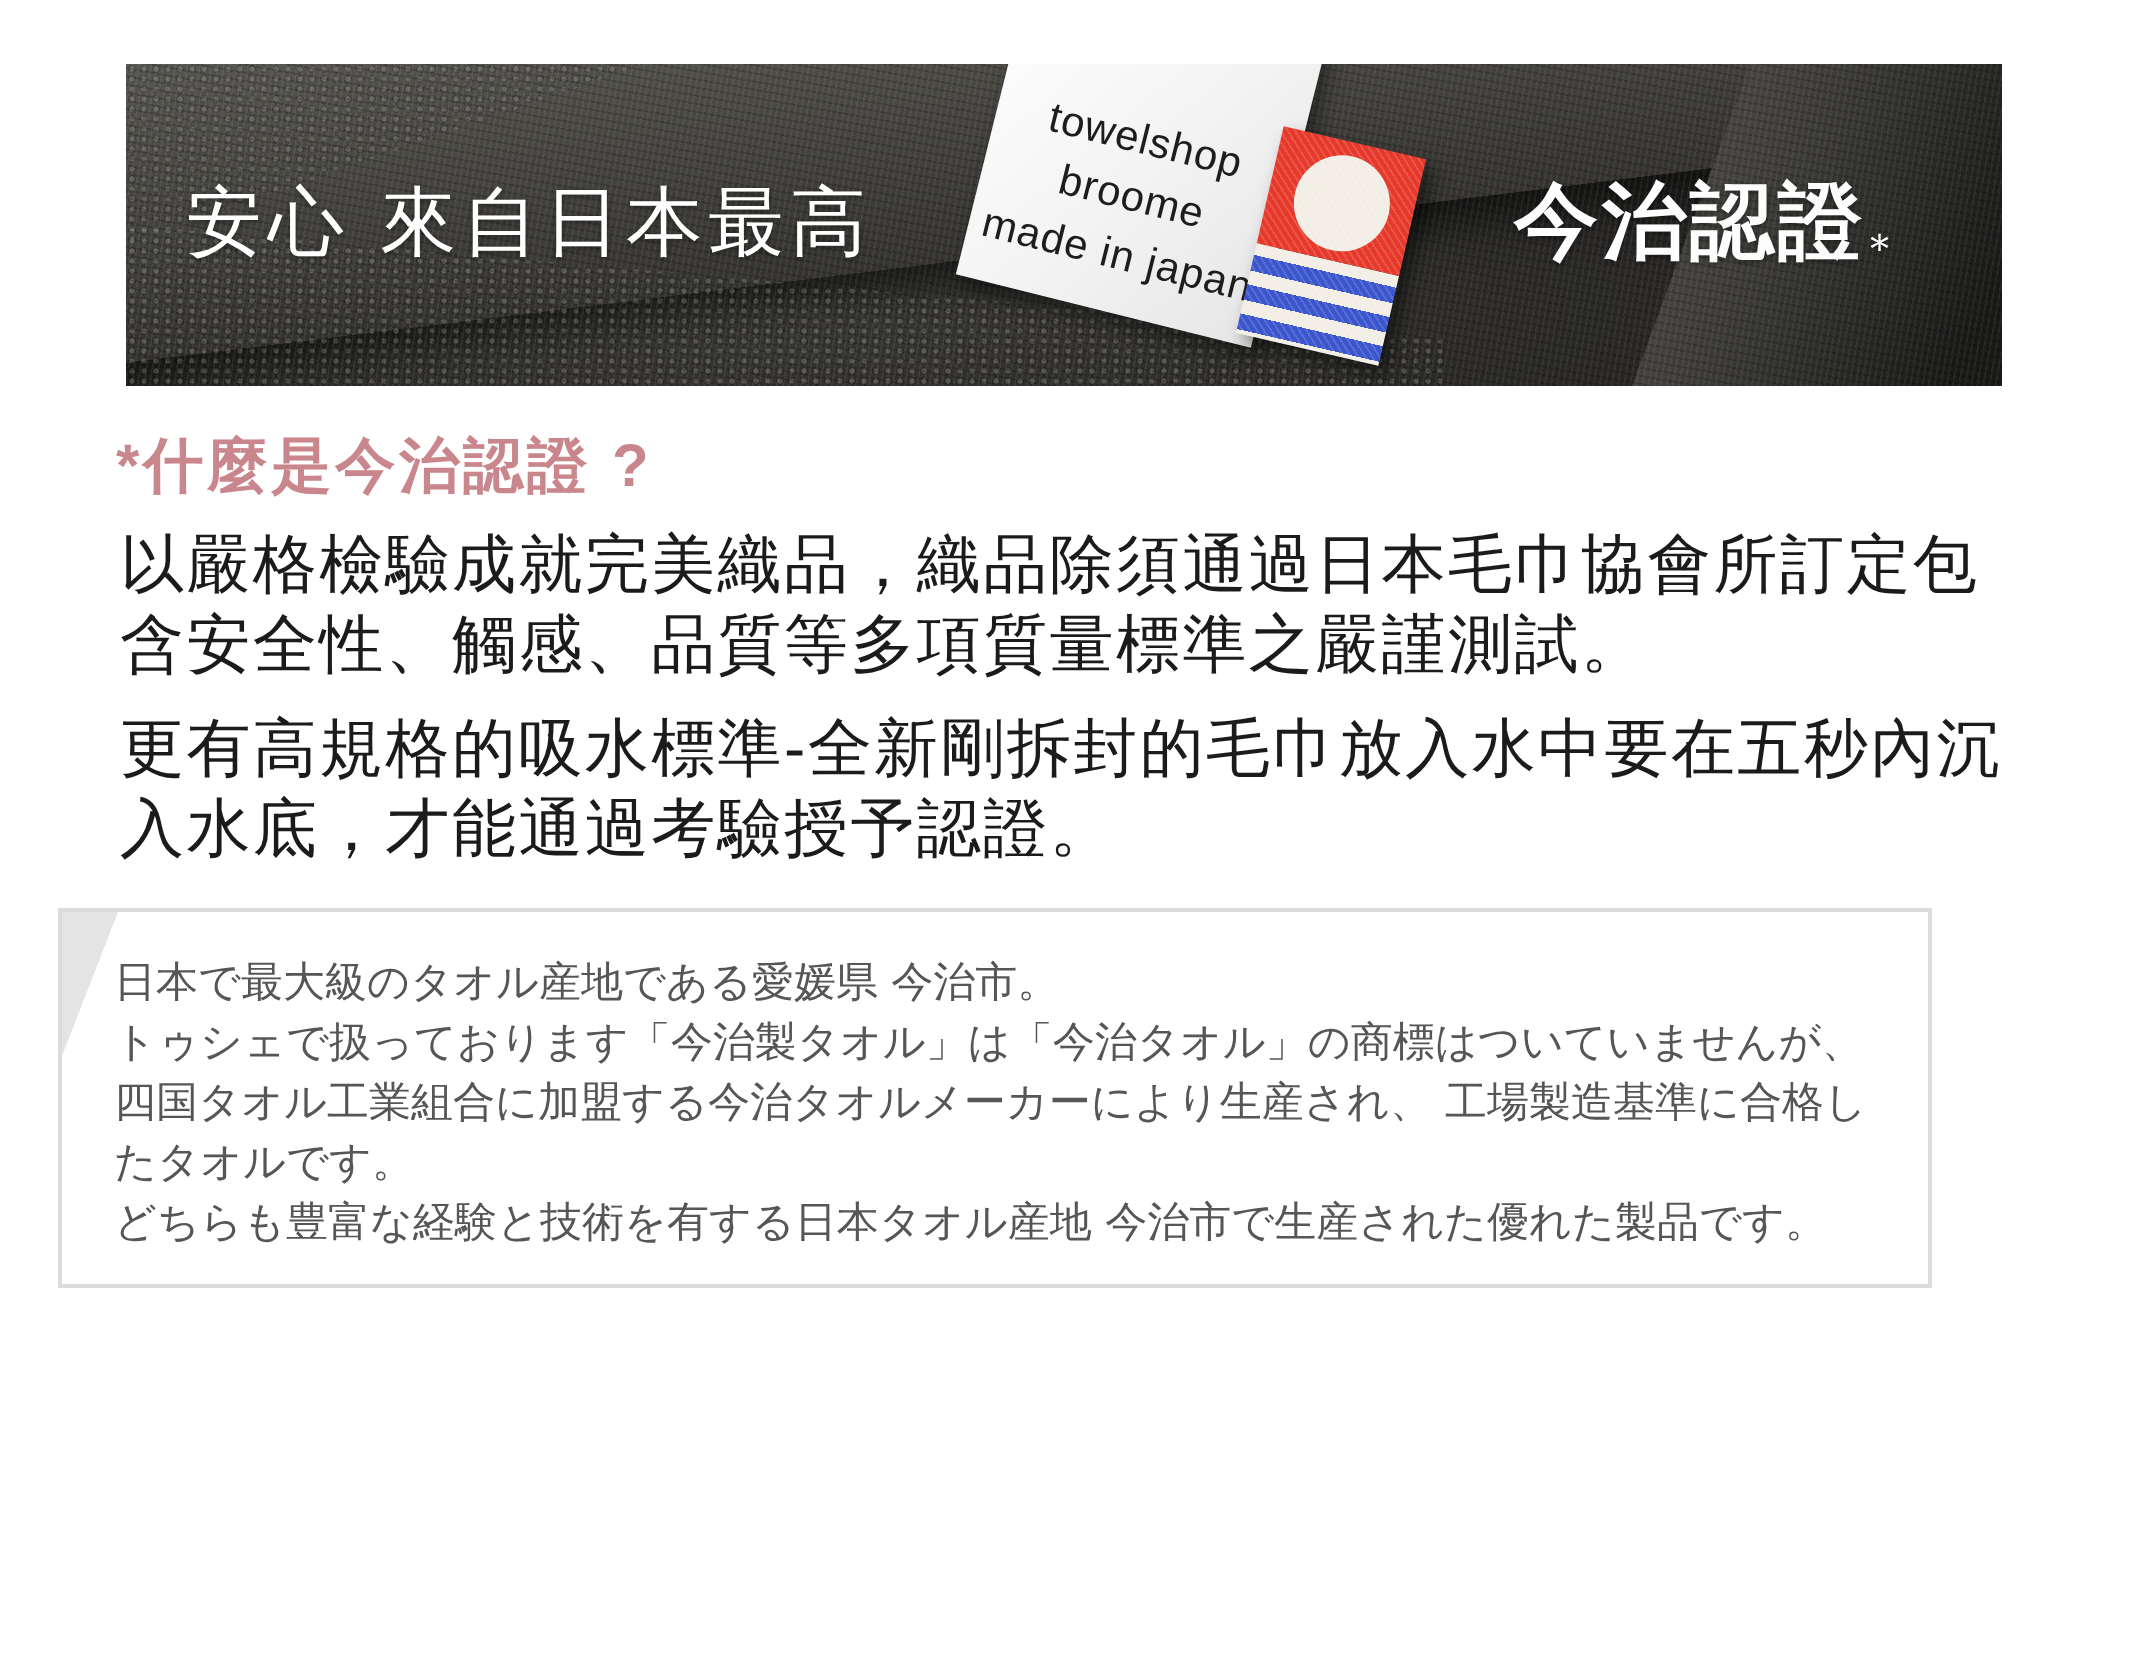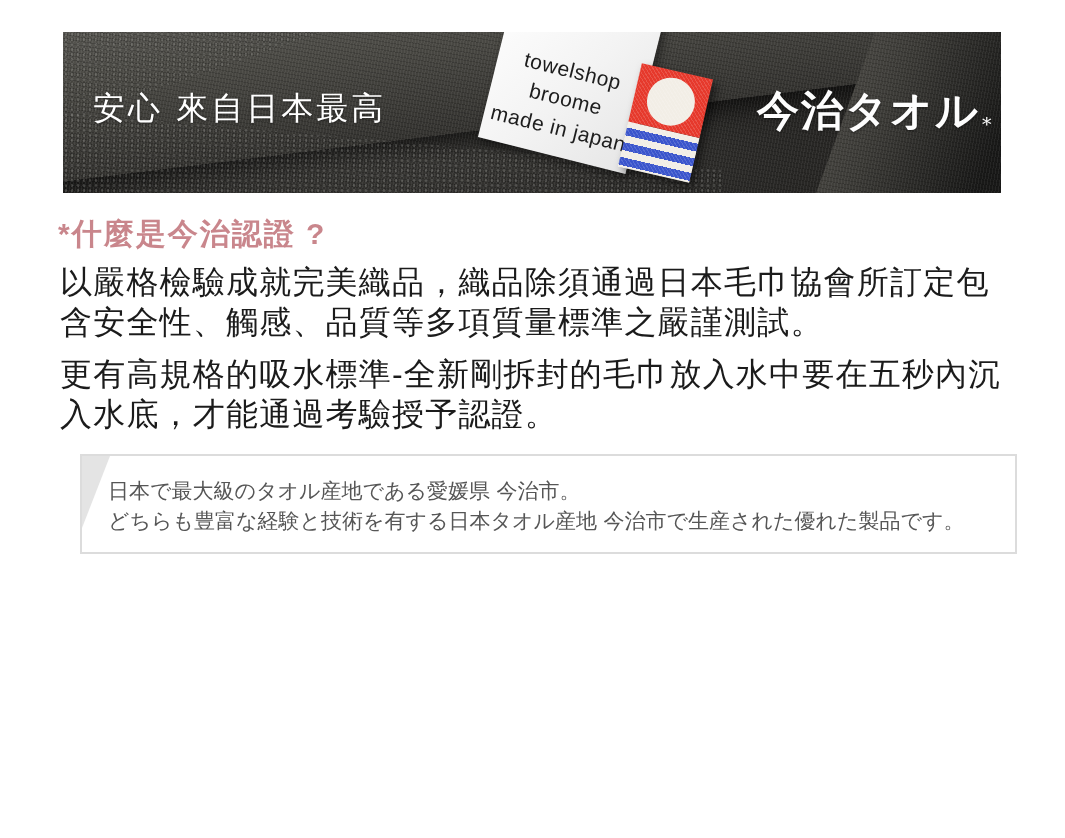--- a/index.html
+++ b/index.html
@@ -40,21 +40,21 @@
   }
   .banner-texture {
     position:absolute; inset:0;
     background-image:
       repeating-linear-gradient(100deg, rgba(255,255,255,0.055) 0 1px, transparent 1px 3px),
       repeating-linear-gradient(10deg, rgba(0,0,0,0.16) 0 1px, transparent 1px 4px);
   }
   .headline-left {
     position:absolute; left:30px; top:60px; z-index:7;
     font-family:"DejaVu Serif","Liberation Serif",serif;
-    font-size:32px; font-weight:400; line-height:1;
+    font-size:38px; font-weight:400; line-height:1;
     color:#ffffff; letter-spacing:3px;
     text-shadow:0 1px 3px rgba(0,0,0,0.45);
   }
   .headline-right {
     position:absolute; left:694px; top:58px; z-index:7;
     font-family:"DejaVu Serif","Liberation Serif",serif;
     font-size:42px; font-weight:700; line-height:1;
     color:#fdfdfd; letter-spacing:2px;
     text-shadow:0 1px 3px rgba(0,0,0,0.45);
     white-space:nowrap;
@@ -101,21 +101,21 @@
     color:#c9868c; letter-spacing:2px;
   }
   .zh {
     margin:12px 0 0 60px; width:962px;
     font-size:32px; line-height:40px; letter-spacing:1.2px;
     color:#1b1b1b;
   }
   .zh.second { }
 
   .info-box {
-    position:relative; margin:20px 0 0 80px; width:937px; box-sizing:border-box;
+    position:relative; margin:20px 0 0 29px; width:937px; box-sizing:border-box;
     border:2px solid #dcdcdc;
     padding:20px 20px 16px 26px;
     background:#ffffff;
   }
   .fold {
     position:absolute; top:0; left:0; width:0; height:0;
     border-top:72px solid #e4e4e4; border-right:28px solid transparent;
   }
   .info-box p {
     margin:0;
@@ -141,27 +141,28 @@
 
   <div class="imabari-tag">
     <div class="imabari-red">
       <div class="imabari-circle"></div>
     </div>
     <div class="imabari-stripes"></div>
     <div class="imabari-weave"></div>
   </div>
 
   <div class="headline-left">安心 來自日本最高</div>
-  <div class="headline-right"><span>今治タオル</span><span class="note">*</span></div>
+  <div class="headline-right"><span>今治認證</span><span class="note">*</span></div>
 </div>
 
 <div class="content">
   <h2 class="section-heading">*什麼是今治認證 ?</h2>
 
   <p class="zh">以嚴格檢驗成就完美織品，織品除須通過日本毛巾協會所訂定包含安全性、觸感、品質等多項質量標準之嚴謹測試。</p>
   <p class="zh second">更有高規格的吸水標準-全新剛拆封的毛巾放入水中要在五秒內沉入水底，才能通過考驗授予認證。</p>
 
   <div class="info-box">
     <div class="fold"></div>
     <p>日本で最大級のタオル産地である愛媛県 今治市。</p>
+    <p>トゥシェで扱っております「今治製タオル」は「今治タオル」の商標はついていませんが、四国タオル工業組合に加盟する今治タオルメーカーにより生産され、 工場製造基準に合格したタオルです。</p>
     <p>どちらも豊富な経験と技術を有する日本タオル産地 今治市で生産された優れた製品です。</p>
   </div>
 </div>
 
 </body></html>

